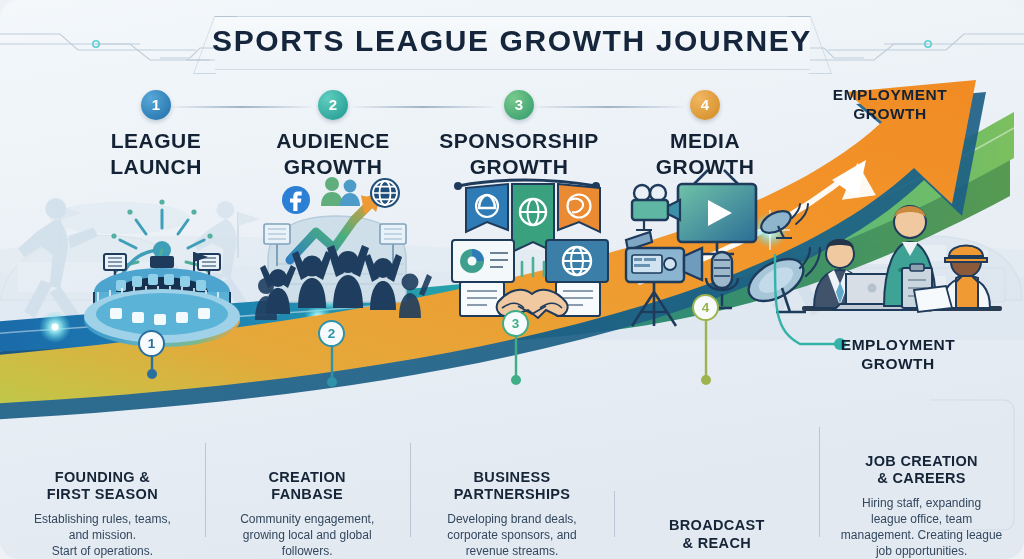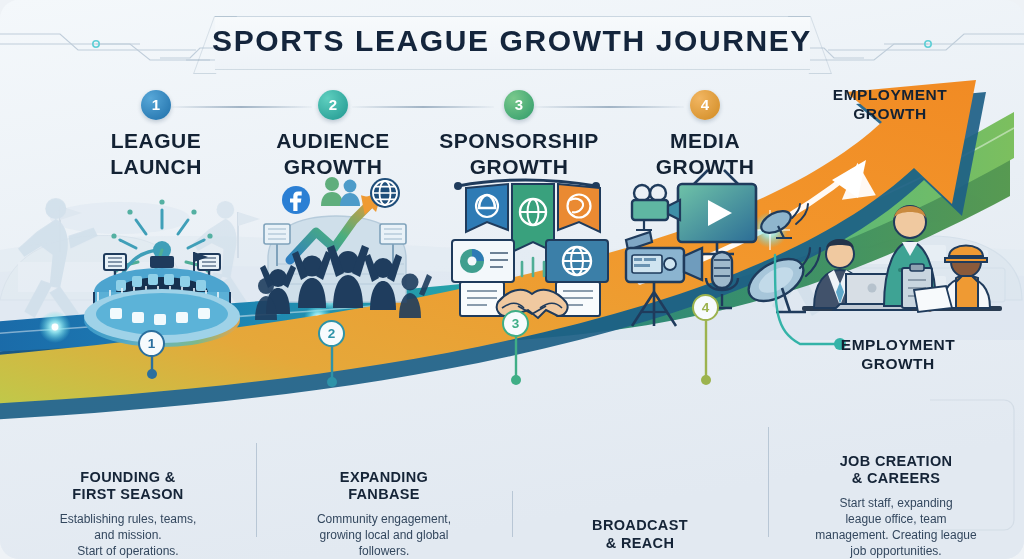--- a/index.html
+++ b/index.html
@@ -741,45 +741,56 @@
         </div>
         <div class="cap-body">
           <span>Establishing rules, teams,</span><br>
           <span>and mission.</span><br>
           <span>Start of operations.</span>
         </div>
       </div>
 
       <div class="cap-col">
         <div class="cap-head">
-          <span>EXPANDING</span><br>
+          <span>CREATION</span><br>
           <span>FANBASE</span>
         </div>
         <div class="cap-body">
           <span>Community engagement,</span><br>
           <span>growing local and global</span><br>
           <span>followers.</span>
         </div>
       </div>
 
+      <div class="cap-col">
+        <div class="cap-head">
+          <span>BUSINESS</span><br>
+          <span>PARTNERSHIPS</span>
+        </div>
+        <div class="cap-body">
+          <span>Developing brand deals,</span><br>
+          <span>corporate sponsors, and</span><br>
+          <span>revenue streams.</span>
+        </div>
+      </div>
 
       <div class="cap-col">
         <div class="cap-head">
           <span>BROADCAST</span><br>
           <span>&amp; REACH</span>
         </div>
       </div>
 
       <div class="cap-col">
         <div class="cap-head">
           <span>JOB CREATION</span><br>
           <span>&amp; CAREERS</span>
         </div>
         <div class="cap-body">
-          <span>Start staff, expanding</span><br>
+          <span>Hiring staff, expanding</span><br>
           <span>league office, team</span><br>
           <span>management. Creating league</span><br>
           <span>job opportunities.</span>
         </div>
       </div>
 
     </div>
 
 </div>
 

